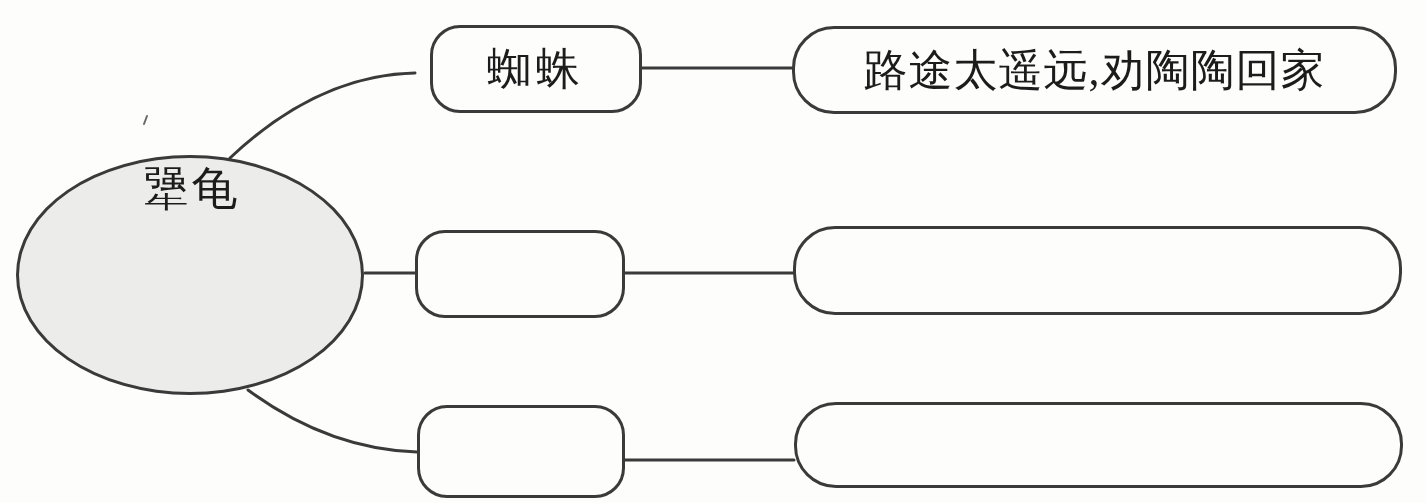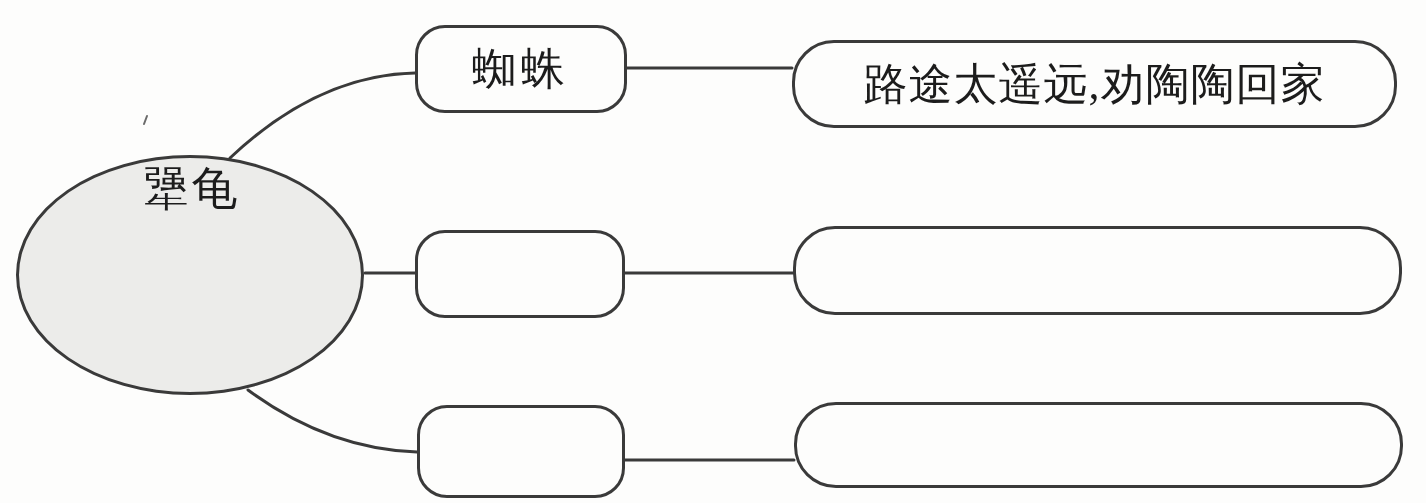--- a/index.html
+++ b/index.html
@@ -44,28 +44,28 @@
     box-sizing: border-box;
     border: 3px solid #3a3a3a;
     border-radius: 30px;
     background: #fdfdfc;
     display: flex;
     align-items: center;
     justify-content: center;
     font-size: 44px;
     letter-spacing: 5px;
   }
-  .node.small-1 { left: 415px; top: 25px;  width: 212px; height: 88px; text-align: center; }
+  .node.small-1 { left: 430px; top: 25px;  width: 212px; height: 88px; text-align: center; }
   .node.small-2 { left: 415px; top: 230px; width: 210px; height: 88px; }
   .node.small-3 { left: 417px; top: 405px; width: 208px; height: 93px; }
   .node.big {
     border-radius: 42px;
     letter-spacing: 1px;
   }
-  .node.big-1 { left: 792px; top: 40px;  width: 605px; height: 88px; text-align: right; }
+  .node.big-1 { left: 792px; top: 26px;  width: 605px; height: 88px; text-align: right; }
   .node.big-2 { left: 793px; top: 226px; width: 609px; height: 89px; }
   .node.big-3 { left: 794px; top: 402px; width: 609px; height: 86px; }
 </style>
 </head>
 <body>
 
 <div class="canvas">
 
   <svg class="edges-svg" viewBox="0 0 1426 503" xmlns="http://www.w3.org/2000/svg">
 

